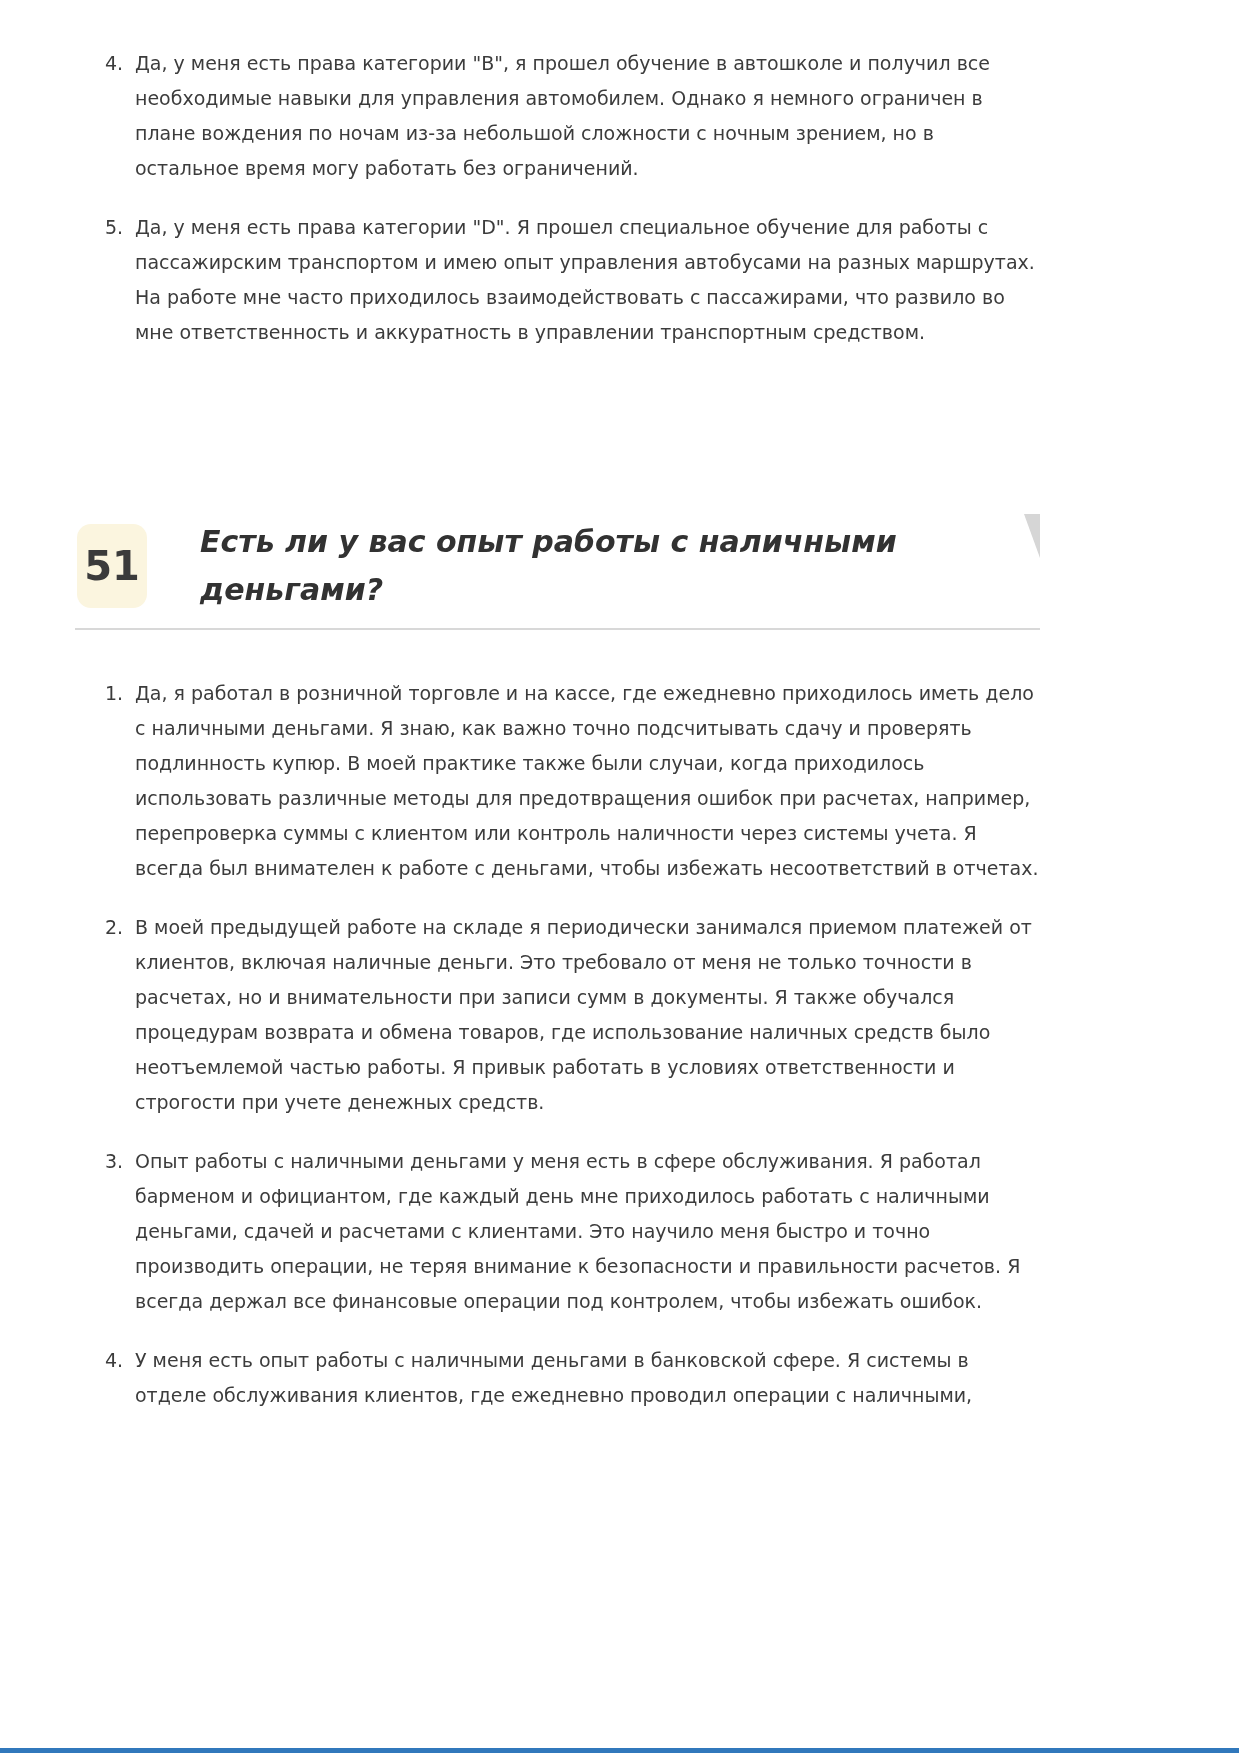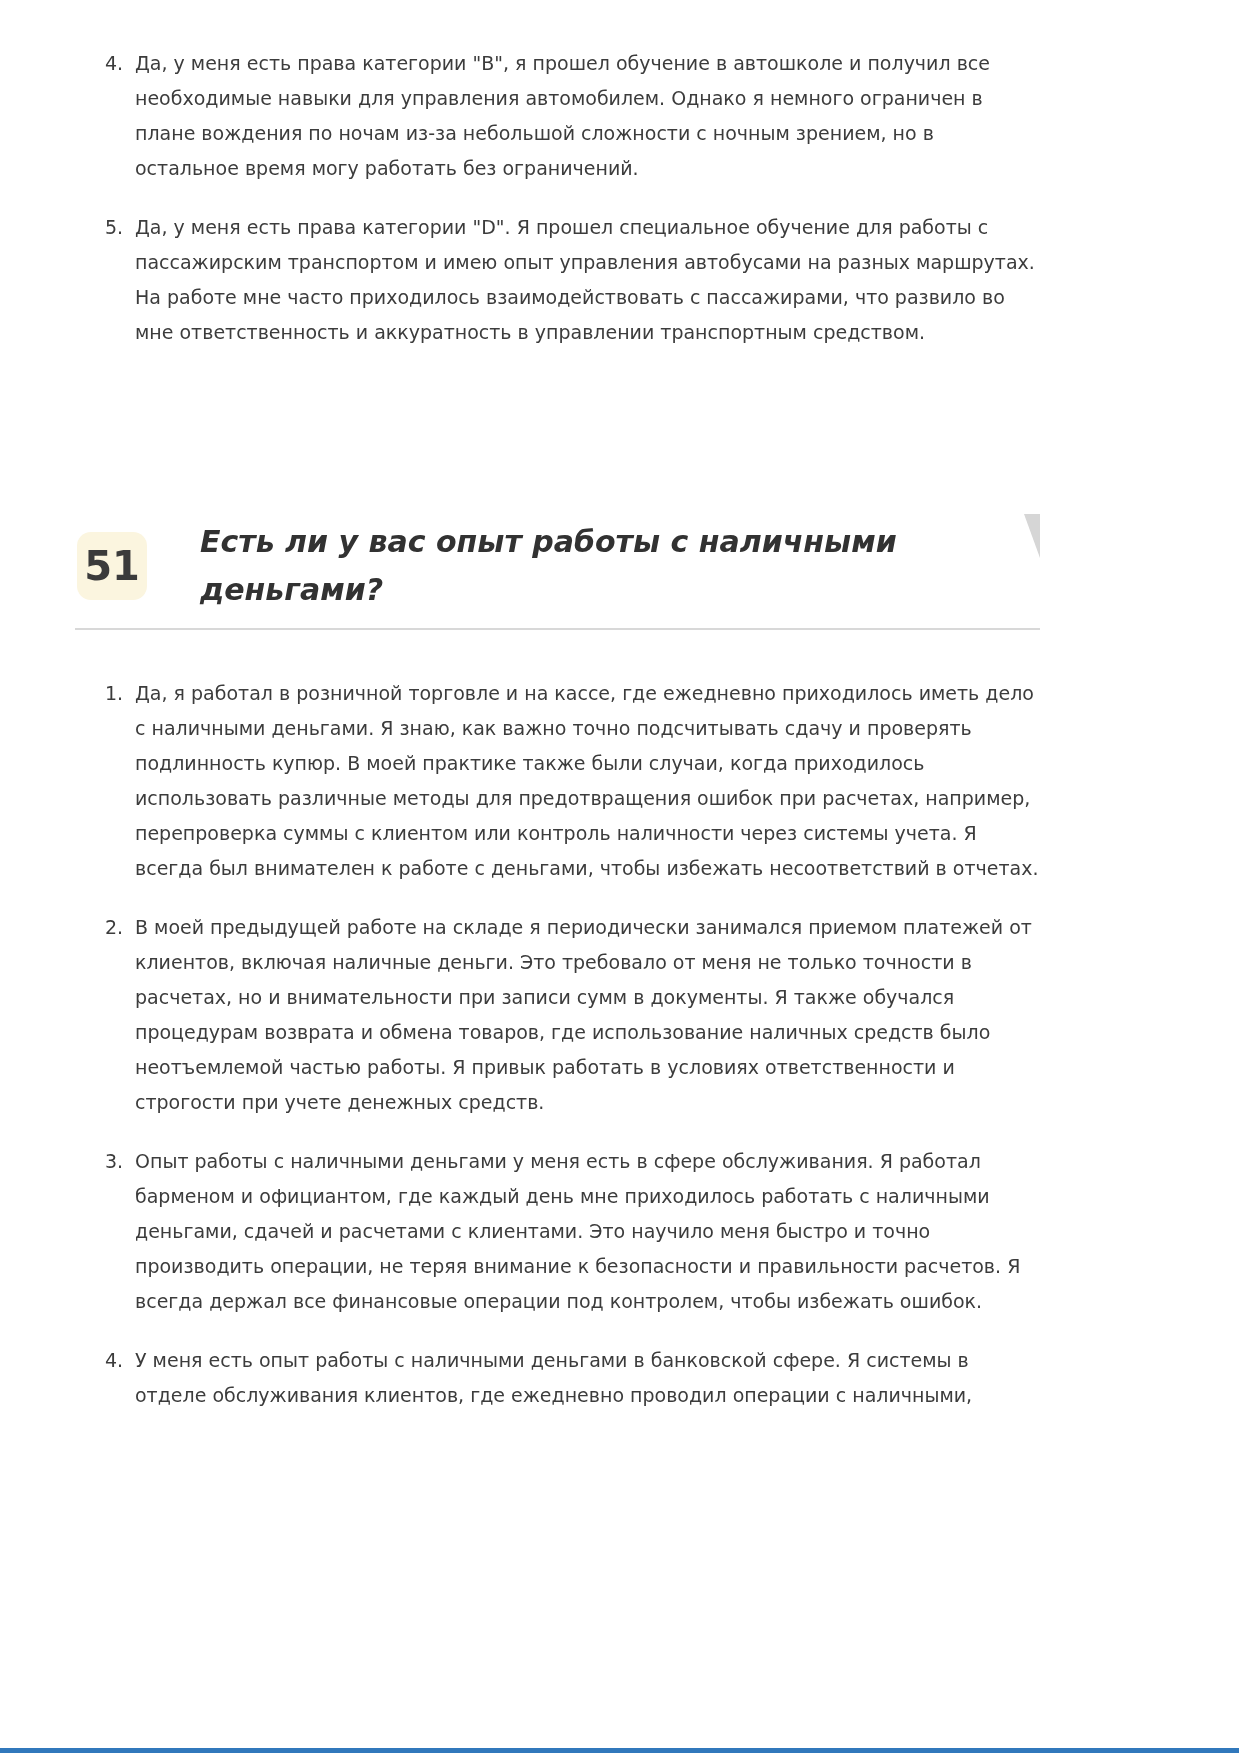--- a/index.html
+++ b/index.html
@@ -26,21 +26,21 @@
   .answer-item .num { flex: 0 0 30px; }
   .answer-item .txt { flex: 1; }
 
   .section-header {
     position: relative;
     display: flex;
     align-items: center;
     margin-top: 168px;
   }
   .badge {
-    flex: 0 0 70px; height: 68px; margin-left: 2px;
+    flex: 0 0 70px; height: 84px; margin-left: 2px;
     background: var(--badge_bg, #fbf5df);
     border-radius: 14px;
     display: flex; align-items: center; justify-content: center;
     font-size: 40px; font-weight: bold;
     color: var(--badge_text, #3b3b3b);
   }
   .q-title {
     margin-left: 53px;
     width: 720px;
     font-size: 30px; line-height: 48px; font-weight: bold;

